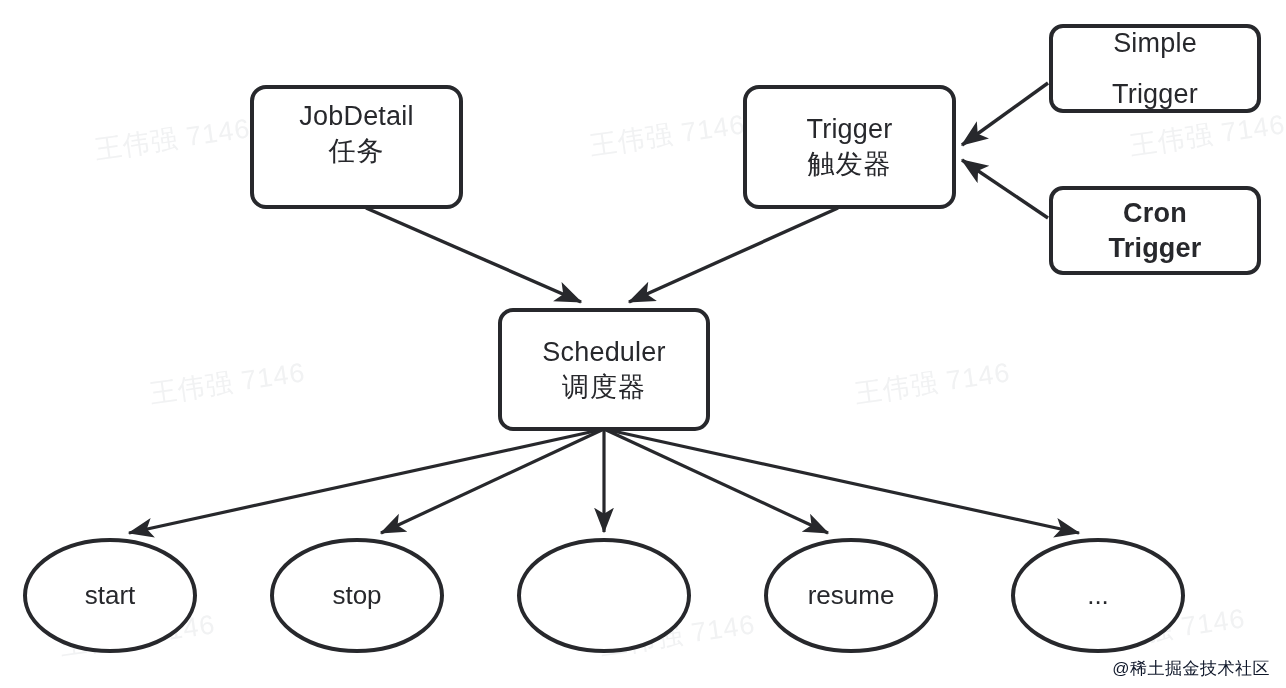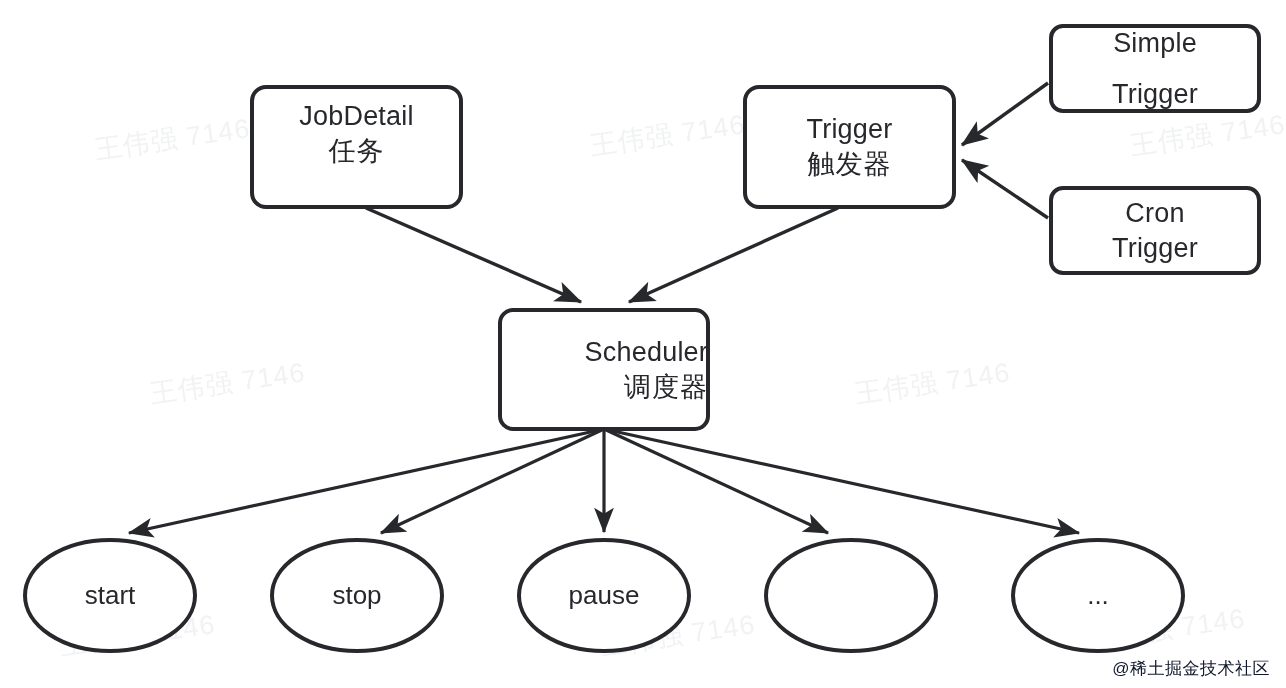--- a/index.html
+++ b/index.html
@@ -141,42 +141,42 @@
   <div class="node-label lbl-box-en" style="left:745px; top:87px; width:209px; height:120px;">
     <span class="ln-1">Trigger</span>
     <span class="ln-2 lbl-box-cn">触发器</span>
   </div>
 
   <div class="node-label lbl-box-en" style="left:1051px; top:26px; width:208px; height:85px;gap:16px;">
     <span class="ln-1">Simple</span>
     <span class="ln-2">Trigger</span>
   </div>
 
-  <div class="node-label lbl-box-en" style="left:1051px; top:188px; width:208px; height:85px;">
+  <div class="node-label lbl-box-en" style="left:1051px; top:188px; width:208px; height:85px;font-weight:bold;">
     <span class="ln-1">Cron</span>
     <span class="ln-2">Trigger</span>
   </div>
 
-  <div class="node-label lbl-box-en" style="left:500px; top:310px; width:208px; height:119px;align-items:flex-end;">
+  <div class="node-label lbl-box-en" style="left:500px; top:310px; width:208px; height:119px;">
     <span class="ln-1">Scheduler</span>
     <span class="ln-2 lbl-box-cn">调度器</span>
   </div>
 
   <div class="node-label lbl-ellipse" style="left:272px; top:540px; width:170px; height:111px;">
     <span class="ln-1">stop</span>
   </div>
 
   <div class="node-label lbl-ellipse" style="left:25px; top:540px; width:170px; height:111px;">
     <span class="ln-1">start</span>
   </div>
 
-  <div class="node-label lbl-ellipse" style="left:519px; top:540px; width:170px; height:111px;">
-    <span class="ln-1">pause</span>
+
+  <div class="node-label lbl-ellipse" style="left:766px; top:540px; width:170px; height:111px;">
+    <span class="ln-1">resume</span>
   </div>
-
 
   <div class="node-label lbl-ellipse" style="left:1013px; top:540px; width:170px; height:111px;">
     <span class="ln-1">...</span>
   </div>
 
   <div class="credit">@稀土掘金技术社区</div>
 
 </div>
 
 </body></html>

